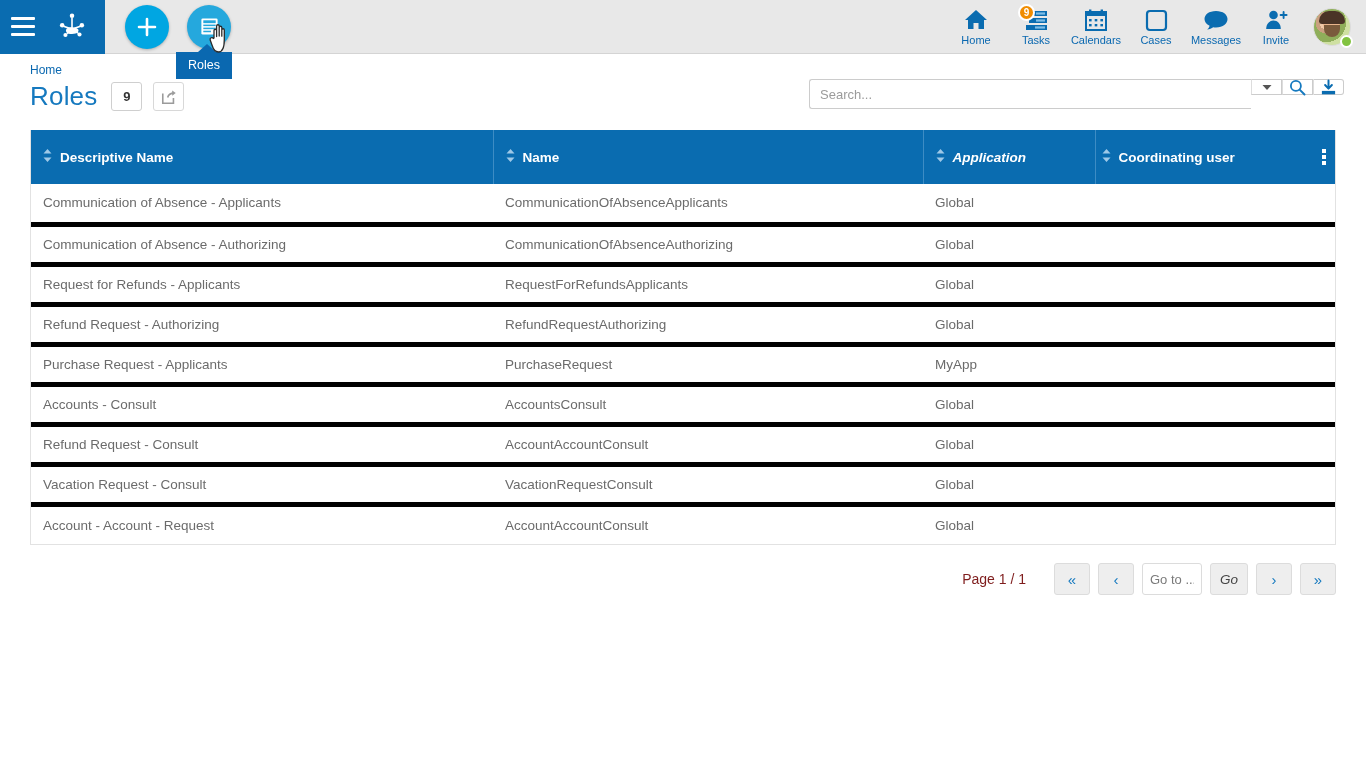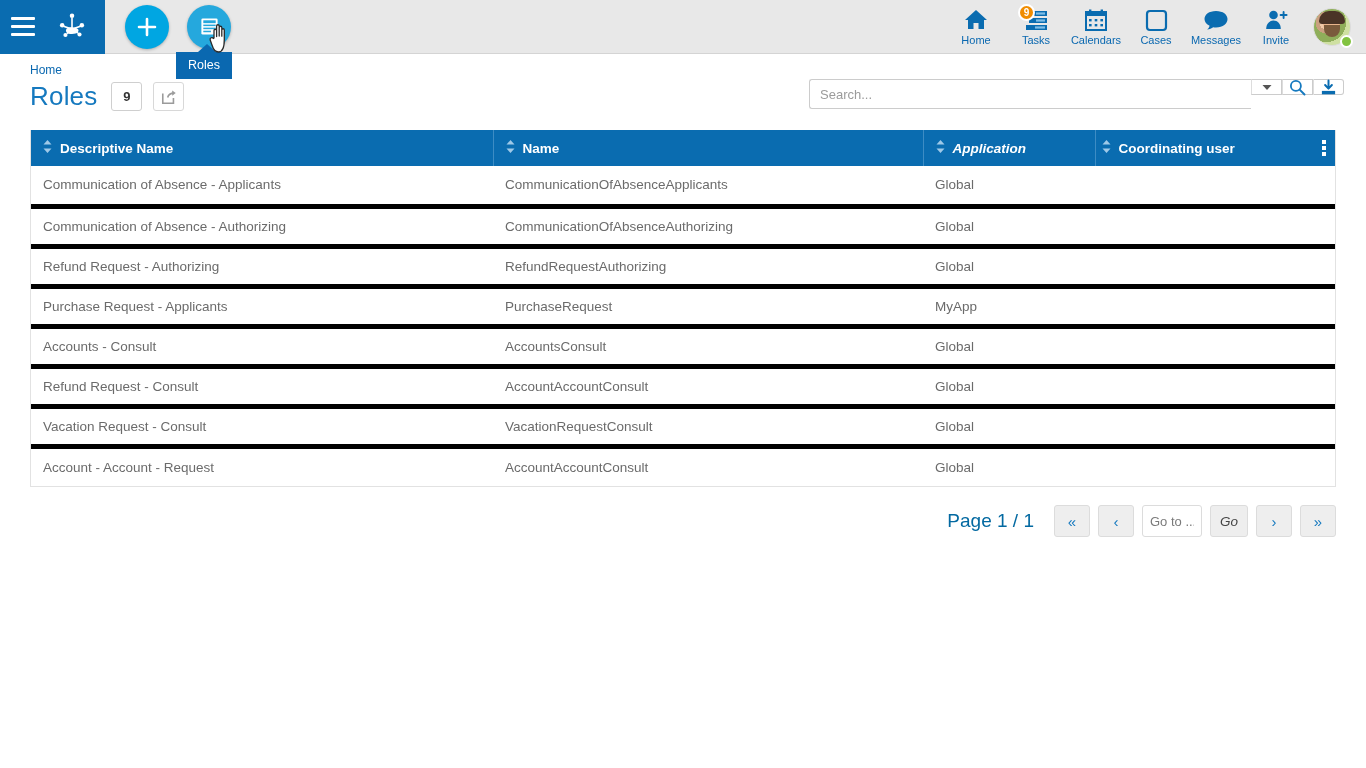--- a/index.html
+++ b/index.html
@@ -157,21 +157,21 @@
     cursor: pointer; border-left: 1px solid #dddddd;
   }
   .sg-btn.last { border-radius: 0 3px 3px 0; }
 
   
   .table-wrap { margin: 18px 30px 0 30px; border: 1px solid #e2e2e2; border-top: none; }
   table { width: 100%; border-collapse: collapse; table-layout: fixed; }
   thead th {
     background: #0a6cb0; color: #fff;
     font-size: 13.5px; font-weight: bold;
-    text-align: left; height: 36px;
+    text-align: left; height: 54px;
     padding: 0 10px 0 12px;
     border-right: 1px solid #3d8cc4;
     position: relative;
     cursor: pointer;
     white-space: nowrap;
   }
   thead th:last-child { border-right: none; padding-left: 6px; }
   .th-inner { display: flex; align-items: center; gap: 8px; }
   .sort-ico { display: inline-block; width: 9px; }
   .kebab {
@@ -188,21 +188,21 @@
     background: #fff;
     white-space: nowrap; overflow: hidden; text-overflow: ellipsis;
   }
   tbody tr:last-child td { border-bottom: none; }
 
   
   .pager {
     display: flex; align-items: center; justify-content: flex-end;
     gap: 8px; margin: 18px 30px 0 30px;
   }
-  .pager-label { font-size: 19px; color: #0369a1; margin-right: 12px; }
+  .pager-label { font-size: 14px; color: #7f1d1d; margin-right: 20px; }
   .pg-btn {
     min-width: 36px; height: 32px;
     background: #eeeeee; border: 1px solid #dcdcdc; border-radius: 3px;
     color: #1579bf; font-size: 15px;
     display: flex; align-items: center; justify-content: center;
     cursor: pointer; padding: 0 9px;
     font-family: "Liberation Sans", sans-serif;
   }
   .pg-input {
     width: 60px; height: 32px;
@@ -444,20 +444,26 @@
           <td>Global</td>
           <td></td>
         </tr>
         <tr>
           <td>Communication of Absence - Authorizing</td>
           <td>CommunicationOfAbsenceAuthorizing</td>
           <td>Global</td>
           <td></td>
         </tr>
         <tr>
+          <td>Request for Refunds - Applicants</td>
+          <td>RequestForRefundsApplicants</td>
+          <td>Global</td>
+          <td></td>
+        </tr>
+        <tr>
           <td>Refund Request - Authorizing</td>
           <td>RefundRequestAuthorizing</td>
           <td>Global</td>
           <td></td>
         </tr>
         <tr>
           <td>Purchase Request - Applicants</td>
           <td>PurchaseRequest</td>
           <td>MyApp</td>
           <td></td>

